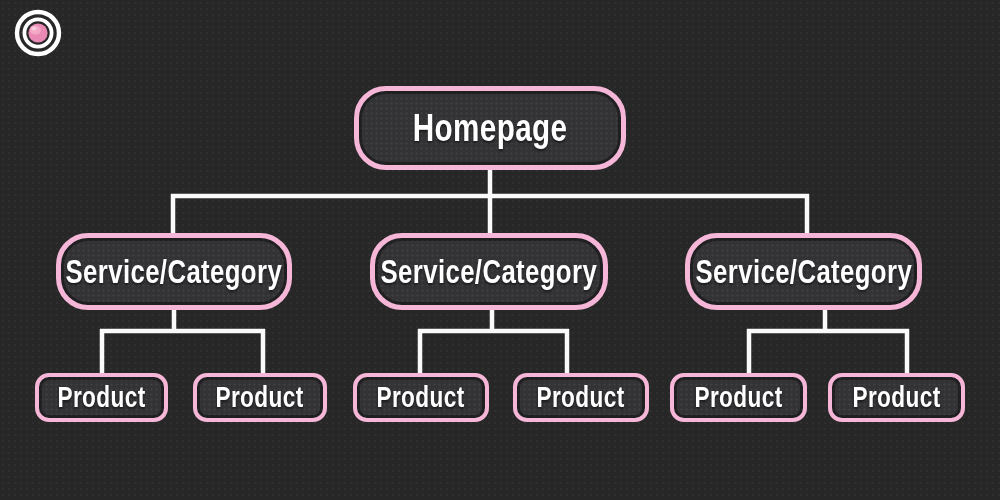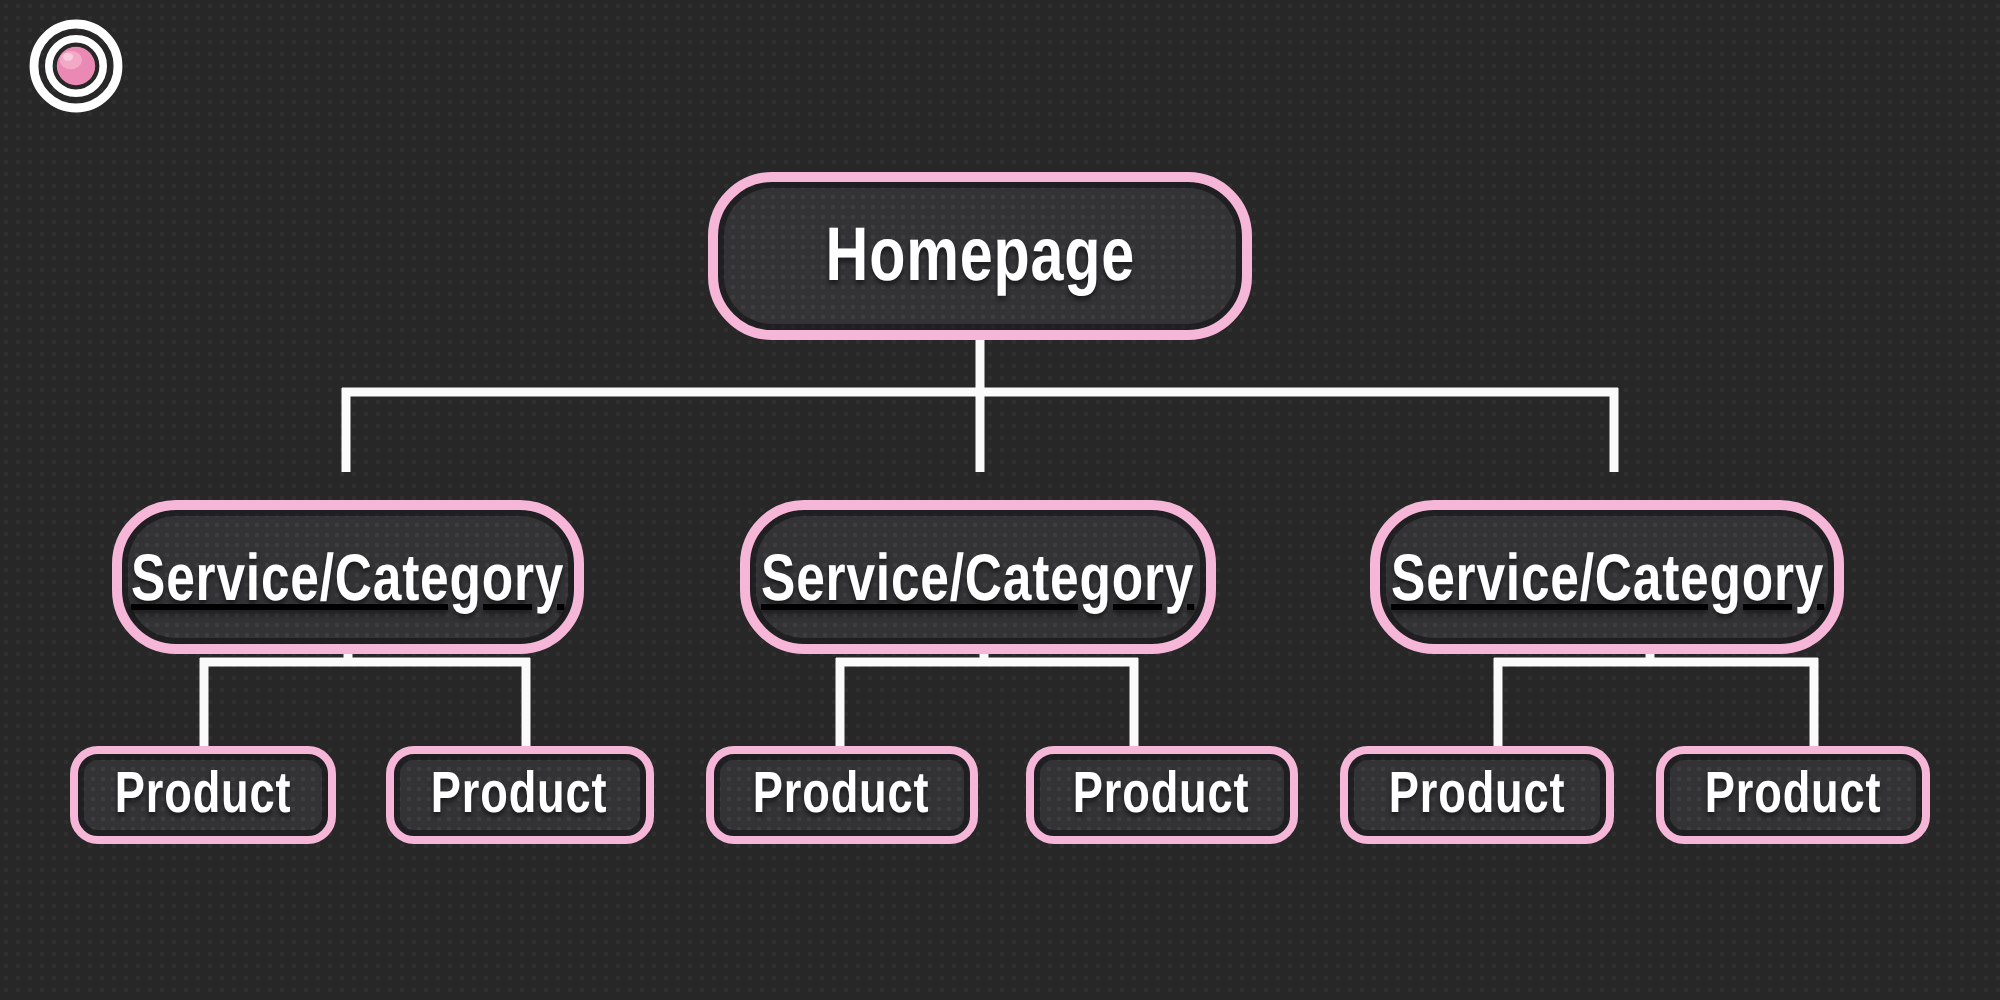--- a/index.html
+++ b/index.html
@@ -38,21 +38,21 @@
     box-shadow:inset 0 0 0 3px rgba(18,18,20,0.6);
     display:flex;align-items:center;justify-content:center;
   }
   .lbl{
     display:inline-block;transform:scaleX(0.78);
     white-space:nowrap;font-weight:700;color:var(--text);
     text-shadow:0 2px 3px rgba(0,0,0,0.5);letter-spacing:.5px;
   }
   .n-root  {left:354px;top:86px; width:272px;height:84px;}
   .n-root  .lbl{font-size:38px;}
-  .n-cat   {top:250px;height:77px;text-decoration:underline;}
+  .n-cat   {top:233px;height:77px;}
   .n-cat   .lbl{font-size:33px;}
   .n-cat1  {left:56px; width:236px;}
   .n-cat2  {left:370px;width:238px;}
   .n-cat3  {left:685px;width:237px;}
   .n-prod  {top:373px;height:49px;border-width:4.5px;border-radius:14px;}
   .n-prod  .lbl{font-size:29px;}
   .n-p1{left:35px; width:133px;}
   .n-p2{left:193px;width:134px;}
   .n-p3{left:353px;width:136px;}
   .n-p4{left:513px;width:136px;}

